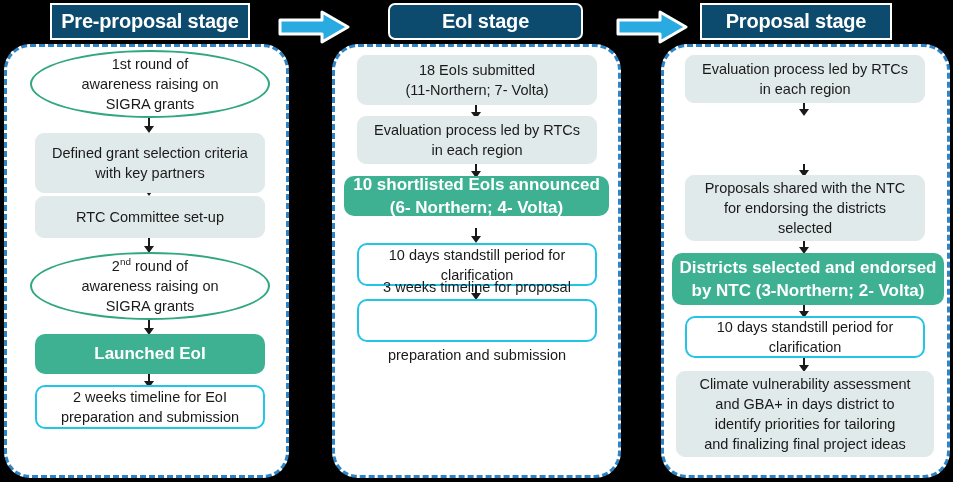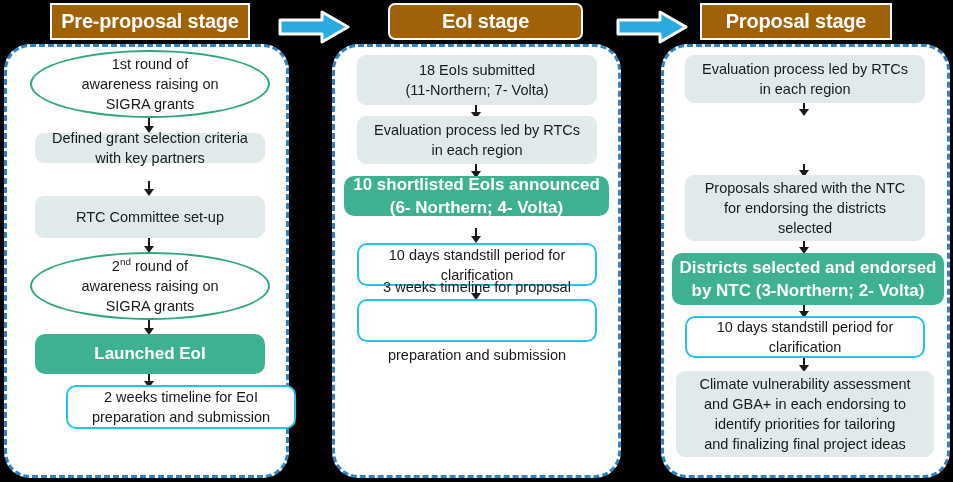--- a/index.html
+++ b/index.html
@@ -16,21 +16,21 @@
   #canvas {
     position: relative;
     width: 953px;
     height: 482px;
     background: #000000;
   }
 
   
   .stage-header {
     position: absolute;
-    background: #a16207;
+    background: #0c4a6e;
     border: 2px solid #FFFFFF;
     color: #FFFFFF;
     font-weight: bold;
     font-size: 20px;
     letter-spacing: -0.2px;
     display: flex;
     align-items: center;
     justify-content: center;
     box-sizing: border-box;
     height: 37px;
@@ -150,21 +150,21 @@
     <span class="ln">1st round of</span>
     <span class="ln">awareness raising on</span>
     <span class="ln">SIGRA grants</span>
   </div>
 
   <div class="connector" style="left:144px; top:118px; height:15px;">
     <div class="stem" style="height:9px;"></div>
       <div class="head"></div>
   </div>
 
-  <div class="node grey" style="left:35px; top:133px; width:230px; height:30px;">
+  <div class="node grey" style="left:35px; top:133px; width:230px; height:60px;">
     <span class="ln">Defined grant selection criteria</span>
     <span class="ln">with key partners</span>
   </div>
 
   <div class="connector" style="left:144px; top:181px; height:15px;">
     <div class="stem" style="height:9px;"></div>
       <div class="head"></div>
   </div>
 
   <div class="node grey" style="left:35px; top:196px; width:230px; height:42px;">
@@ -189,21 +189,21 @@
 
   <div class="node green" style="left:35px; top:334px; width:230px; height:40px;">
     <span class="ln">Launched EoI</span>
   </div>
 
   <div class="connector" style="left:144px; top:374px; height:14px;">
     <div class="stem" style="height:8px;"></div>
       <div class="head"></div>
   </div>
 
-  <div class="node outline" style="left:35px; top:385px; width:230px; height:44px;margin-left:31px;">
+  <div class="node outline" style="left:35px; top:385px; width:230px; height:44px;">
     <span class="ln">2 weeks timeline for EoI</span>
     <span class="ln">preparation and submission</span>
   </div>
 
   <div class="node grey" style="left:357px; top:55px; width:240px; height:50px;">
     <span class="ln">18 EoIs submitted</span>
     <span class="ln">(11-Northern; 7- Volta)</span>
   </div>
 
   <div class="connector" style="left:471px; top:105px; height:14px;">
@@ -288,18 +288,18 @@
     <span class="ln">clarification</span>
   </div>
 
   <div class="connector" style="left:799px; top:358px; height:14px;">
     <div class="stem" style="height:8px;"></div>
       <div class="head"></div>
   </div>
 
   <div class="node grey" style="left:676px; top:371px; width:258px; height:86px;">
     <span class="ln">Climate vulnerability  assessment</span>
-    <span class="ln">and GBA+ in each endorsing to</span>
+    <span class="ln">and GBA+ in days district to</span>
     <span class="ln">identify priorities for tailoring</span>
     <span class="ln">and finalizing final project ideas</span>
   </div>
 
 </div>
 
 </body></html>

